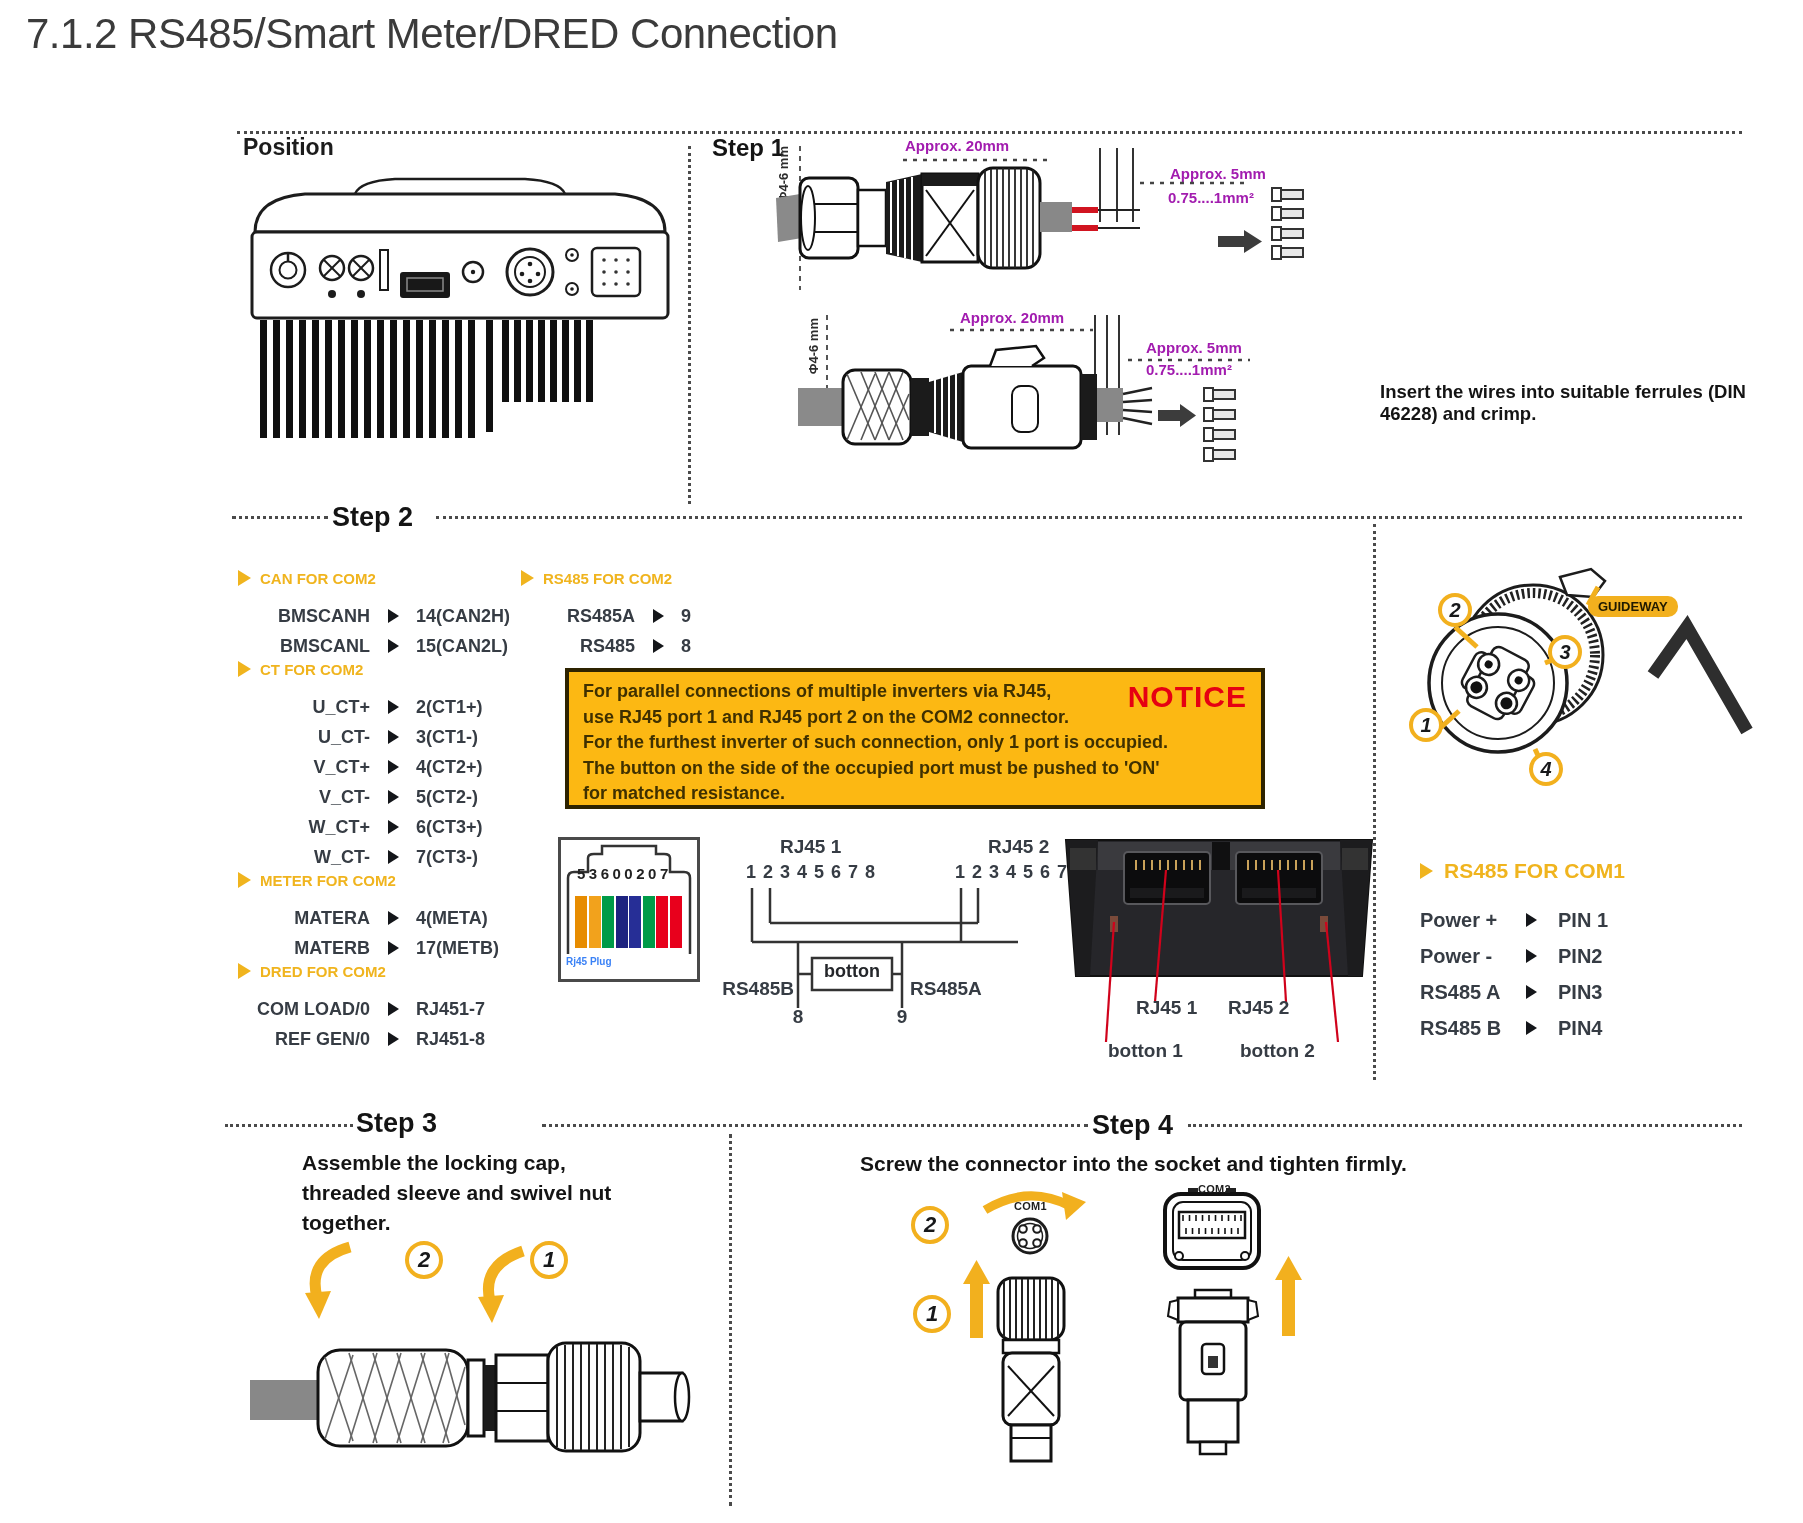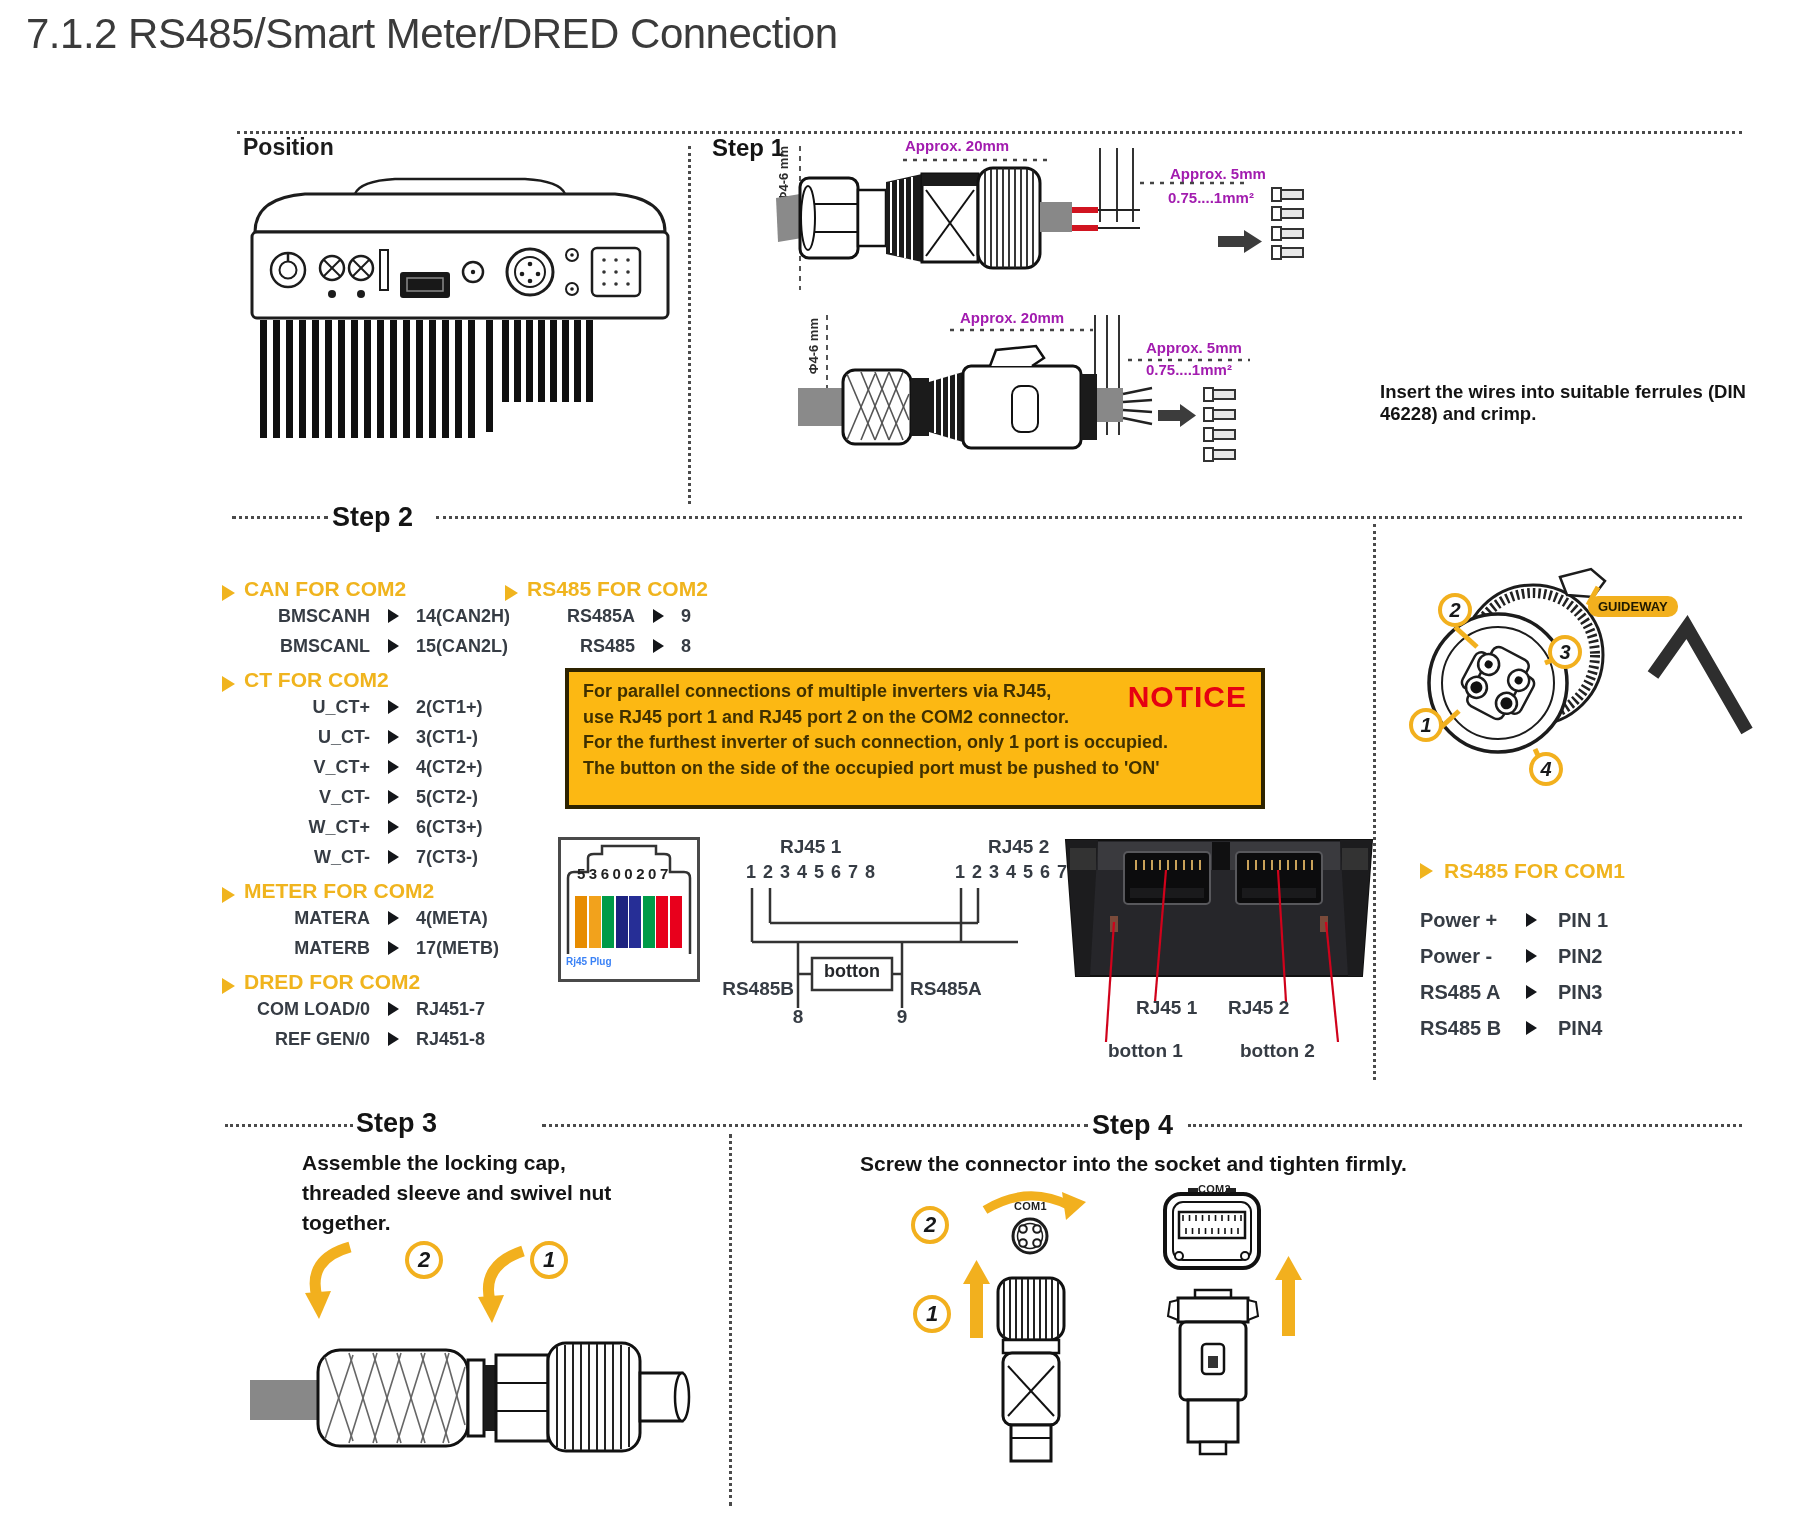--- a/index.html
+++ b/index.html
@@ -9,21 +9,21 @@
   .wrap{white-space:normal;}
   .bld{font-weight:bold;}
   .title{font-size:42px;color:#3b3b3b;font-weight:400;letter-spacing:-0.5px;}
   .step{font-size:27px;font-weight:bold;color:#141414;}
   .dim{font-size:15px;font-weight:bold;color:#a21caf;}
   .doth{position:absolute;height:0;border-top:3px dotted #4a4a4a;}
   .dotv{position:absolute;width:0;border-left:3px dotted #4a4a4a;}
   .vlabel{position:absolute;writing-mode:vertical-rl;transform:rotate(180deg);
           font-size:13px;font-weight:bold;color:#2c2c2c;}
   .pin-table{position:absolute;font-size:18px;font-weight:bold;color:#363c44;}
-  .tbl-head{display:flex;align-items:flex-end;height:31px;gap:9px;color:#F0B41E;font-size:21px;}
+  .tbl-head{display:flex;align-items:flex-start;height:31px;gap:9px;color:#F0B41E;font-size:15px;margin-left:16px;}
   .tri-y{width:0;height:0;border-left:13px solid #F0B41E;border-top:8px solid transparent;border-bottom:8px solid transparent;}
   .tbl-row{display:flex;align-items:center;height:30px;}
   .col-s{width:148px;text-align:right;}
   .col-s2{width:130px;text-align:right;}
   .col-a{width:46px;display:flex;justify-content:center;}
   .tri-b{width:0;height:0;border-left:11px solid #14161a;border-top:7px solid transparent;border-bottom:7px solid transparent;}
   .notice{position:absolute;left:565px;top:668px;width:700px;height:141px;background:#FCB813;
           border:4px solid #2d2300;box-sizing:border-box;padding:7px 14px;color:#3f3000;
           font-weight:bold;font-size:18px;line-height:25.5px;}
   .notice .badge{position:absolute;right:14px;top:12px;font-size:30px;color:#E60012;letter-spacing:1px;font-weight:bold;}
@@ -376,20 +376,21 @@
         <span class="col-p">8</span>
       </div>
   </div>
 
   <div class="notice">
     <span class="badge">NOTICE</span>
     <div>For parallel connections of multiple inverters via RJ45,</div>
     <div>use RJ45 port 1 and RJ45 port 2 on the COM2 connector.</div>
     <div>For the furthest inverter of such connection, only 1 port is occupied.</div>
     <div>The button on the side of the occupied port must be pushed to 'ON'</div>
+    <div>for matched resistance.</div>
   </div>
 
   <div class="plugbox">
     <svg style="left:1px;top:2px;" width="134" height="118" viewBox="0 0 134 118">
       <path d="M6,112 L6,36 Q6,30 12,30 L26,30 L26,16 Q26,12 32,12 L40,12 L40,4 L94,4 L94,12 L102,12 Q108,12 108,16 L108,30 L122,30 Q128,30 128,36 L128,112" fill="#fff" stroke="#333" stroke-width="2.5"></path>
     </svg>
   </div>
   <div class="t bld" style="left:577px;top:865px;font-size:15px;letter-spacing:3.5px;color:#222;">53600207</div>
   <span class="bar" style="left: 575px; top: 896px; background: rgb(231, 140, 0);"></span>
   <span class="bar" style="left: 588.5px; top: 896px; background: rgb(242, 162, 28);"></span>

